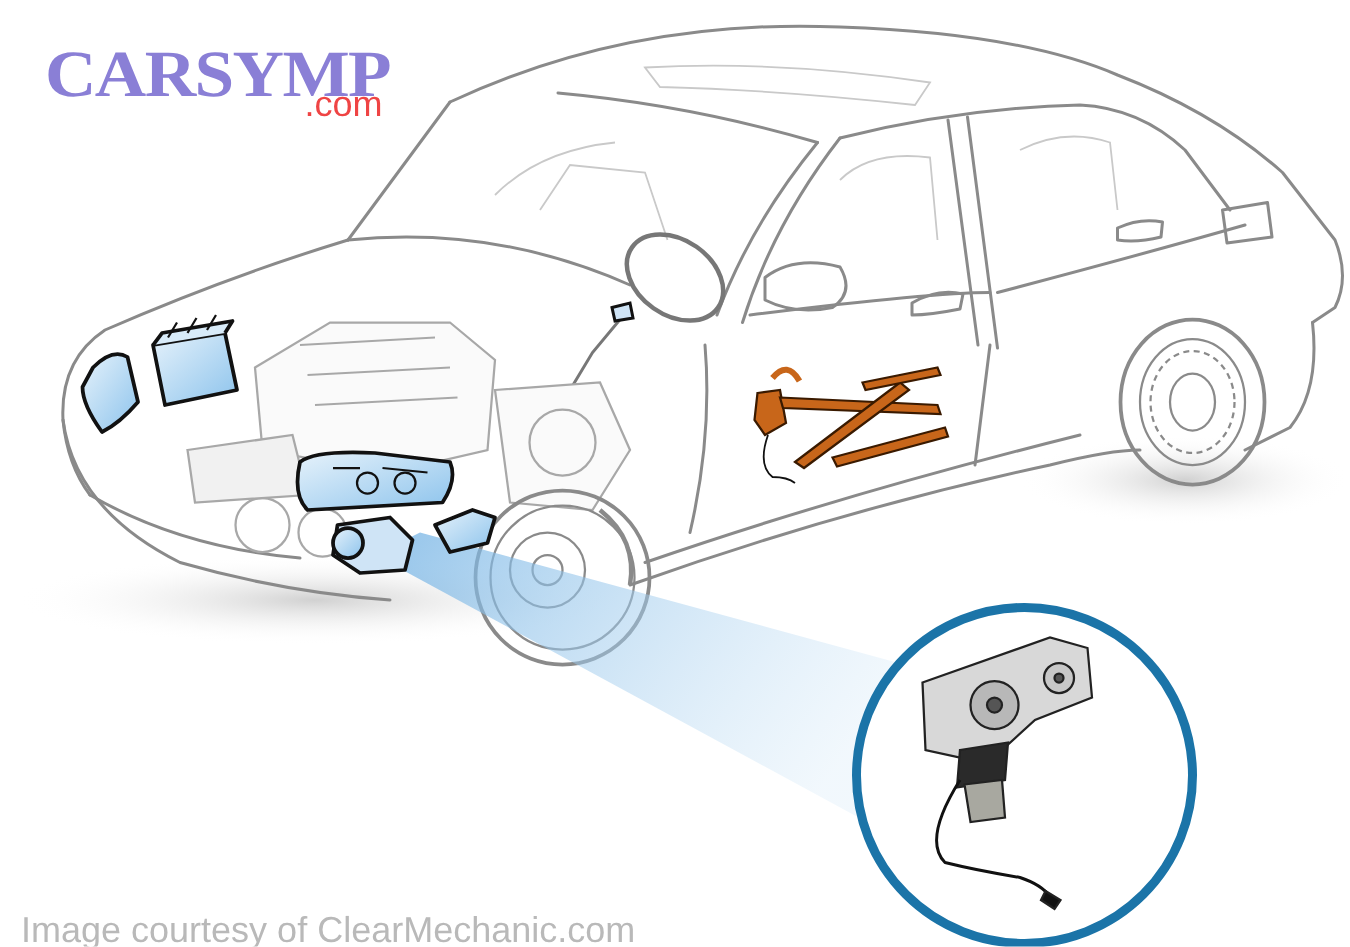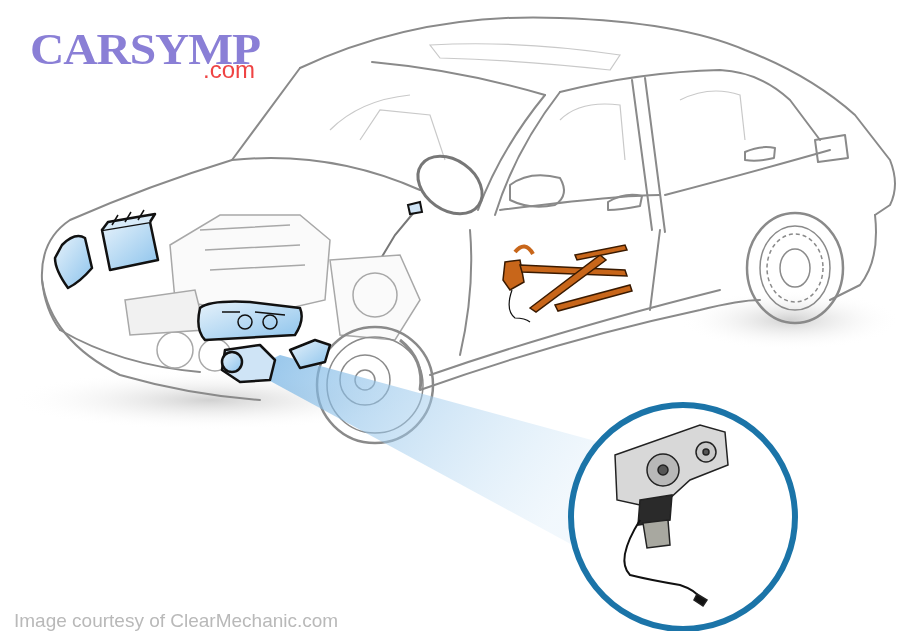--- a/index.html
+++ b/index.html
@@ -1,21 +1,21 @@
 <!DOCTYPE html>
 <html><head>
 <meta charset="utf-8">
 <style>
   html, body { margin:0; padding:0; }
   body { width:900px; height:631px; background:#ffffff; position:relative; overflow:hidden; font-family:"Liberation Sans", sans-serif; }
   .logo { position:absolute; left:30px; top:28px; width:260px; height:60px;text-align:right; }
   .logo-main { position:absolute; left:0; top:0; font-family:"Liberation Serif", serif; font-weight:bold; font-size:44px; letter-spacing:-1px; color:#8a7fd6; line-height:44px; transform:scaleX(1.08); transform-origin:left; }
   .logo-sub { position:absolute; left:173px; top:30px; font-family:"Liberation Sans", sans-serif; font-size:24px; color:#ef4444; line-height:24px; }
   .illustration { position:absolute; left:0; top:0; width:900px; height:631px; }
-  .caption { position:absolute; left:14px; top:610px; font-size:19px; color:#b9b9b9; line-height:22px; white-space:nowrap; }
+  .caption { position:absolute; left:14px; top:610px; font-size:24px; color:#b9b9b9; line-height:22px; white-space:nowrap; }
 </style>
 </head>
 <body>
 
 <svg class="illustration" viewBox="0 0 900 631" xmlns="http://www.w3.org/2000/svg">
   <defs>
     <linearGradient id="beam" x1="0" y1="0" x2="1" y2="0.4">
       <stop offset="0" stop-color="#6fb0e3" stop-opacity="0.95"></stop>
       <stop offset="1" stop-color="#cfe6f7" stop-opacity="0.35"></stop>
     </linearGradient>

